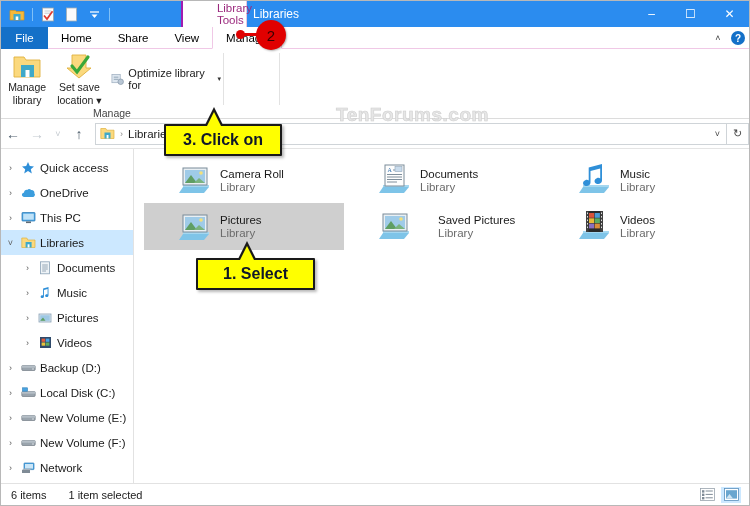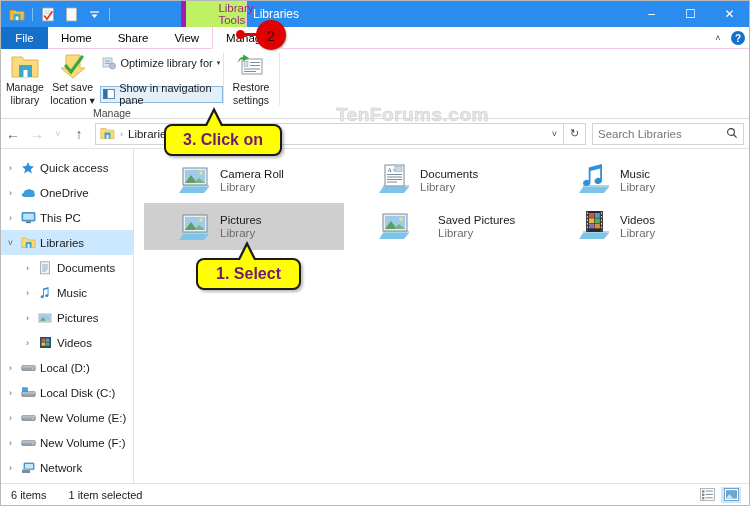--- a/index.html
+++ b/index.html
@@ -25,24 +25,24 @@
   }
   .qat { display: flex; align-items: center; padding-left: 6px; gap: 3px; }
   .qat-btn {
     width: 20px; height: 20px;
     display: flex; align-items: center; justify-content: center;
   }
   .qat-sep { width: 1px; height: 13px; background: #7fc0f7; margin: 0 2px; }
 
   .ctx-tab-title {
     position: absolute; left: 180px; top: 0; width: 66px; height: 26px;
-    background: #bef264;
+    background: #ffffff;
     display: flex; align-items: center; justify-content: center;
     font-size: 11.5px; color: #9b2a7e;
-    border-left: 5px solid #a21caf; border-right: 1px solid #e8c6e0; padding-left: 40px;
+    border-left: 2px solid #a21caf; border-right: 1px solid #e8c6e0; padding-left: 40px;
   }
   .win-title {
     position: absolute; left: 252px; top: 0; height: 26px;
     display: flex; align-items: center;
     font-size: 12px; color: #ffffff;
   }
   .win-buttons {
     position: absolute; right: 0; top: 0; height: 26px; display: flex;
   }
   .win-btn {
@@ -213,23 +213,23 @@
   }
   .view-btn {
     width: 20px; height: 16px; display: flex;
     align-items: center; justify-content: center;
   }
   .view-btn.active { background: #cce8ff; }
 
   
   .callout {
     position: absolute; background: #ffff00; border: 2px solid #1a1a1a;
-    border-radius: 8px; display: flex; align-items: center;
+    border-radius: 1px; display: flex; align-items: center;
     justify-content: center; font-size: 16px; font-weight: bold;
-    color: #701a75; z-index: 40;
+    color: #0f172a; z-index: 40;
     box-shadow: 2px 2px 3px rgba(0,0,0,0.28);
   }
   .callout-tail {
     position: absolute; width: 0; height: 0; z-index: 39;
   }
   .badge {
     position: absolute; width: 30px; height: 30px; border-radius: 50%;
     background: #e00000; color: #3a0000; font-size: 15px;
     display: flex; align-items: center; justify-content: center;
     z-index: 40; box-shadow: 1px 1px 2px rgba(0,0,0,0.3);
@@ -341,52 +341,27 @@
               <rect x="1" y="2" width="9" height="9" fill="#dde6ef" stroke="#9fb0c0" stroke-width="0.8"></rect>
               <rect x="3" y="4.5" width="5" height="1" fill="#8fa2b4"></rect>
               <rect x="3" y="6.8" width="5" height="1" fill="#8fa2b4"></rect>
               <circle cx="10.5" cy="10" r="3" fill="#b8c6d4" stroke="#7f91a3" stroke-width="0.7"></circle>
             </svg>
             <span>Optimize library for</span>
             <span class="caret">▾</span>
           </div>
 
 
-          <div class="small-btn framed">
-            <svg width="14" height="12" viewBox="0 0 14 12">
-              <rect x="0.5" y="0.5" width="13" height="11" fill="#ffffff" stroke="#4a6f93" stroke-width="1"></rect>
-              <rect x="0.5" y="0.5" width="5" height="11" fill="#2a6fae"></rect>
-            </svg>
-            <span>Show in navigation pane</span>
-          </div>
         </div>
       </div>
       <div class="rgroup-label">Manage</div>
     </div>
 
     <div class="rgroup-divider" style="left:222px;"></div>
 
-    <div class="rgroup" style="left:223px; width:54px;">
-      <div class="rgroup-items">
-        <div class="big-btn" style="width:54px;">
-          <svg width="30" height="27" viewBox="0 0 30 27">
-            <rect x="6" y="6" width="20" height="15" fill="#ffffff" stroke="#8d99a5" stroke-width="1"></rect>
-            <rect x="8" y="8.5" width="4" height="5" fill="#cfe0ef" stroke="#8fa5ba" stroke-width="0.6"></rect>
-            <line x1="14" y1="9.5" x2="24" y2="9.5" stroke="#7e8c99" stroke-width="1"></line>
-            <line x1="14" y1="12.5" x2="24" y2="12.5" stroke="#7e8c99" stroke-width="1"></line>
-            <line x1="8" y1="16" x2="24" y2="16" stroke="#7e8c99" stroke-width="1"></line>
-            <line x1="8" y1="18.5" x2="20" y2="18.5" stroke="#7e8c99" stroke-width="1"></line>
-            <path d="M13 5 L7 1.5 L7 4 C3 4.5 2 7.5 2.5 10 C3.5 6.5 5 6 7 6 L7 8.5 Z" fill="#3aa83a"></path>
-          </svg>
-          <div class="lbl">Restore</div>
-          <div class="lbl">settings</div>
-        </div>
-      </div>
-      <div class="rgroup-label"></div>
-    </div>
 
     <div class="rgroup-divider" style="left:278px;"></div>
   </div>
 
   <div class="addrbar">
     <div class="nav-btn">←</div>
     <div class="nav-btn dim">→</div>
     <div class="nav-btn small dim">˅</div>
     <div class="nav-btn">↑</div>
 
@@ -395,29 +370,20 @@
         <path d="M0.8 1.5 L0.8 11.5 L14 11.5 L14 3.2 L6.8 3.2 L5.8 1.5 Z" fill="#fbd97e" stroke="#e0b13e" stroke-width="0.7"></path>
         <rect x="4.5" y="5.5" width="6" height="6" fill="#3fa9c9"></rect>
         <rect x="6.6" y="8" width="1.9" height="3.5" fill="#ffffff"></rect>
       </svg>
       <span class="addr-sep">›</span>
       <span>Libraries</span>
       <span class="addr-drop">˅</span>
     </div>
     <div class="refresh-btn">↻</div>
 
-    <div class="search-field">
-      <span>Search Libraries</span>
-      <span class="search-icon-wrap">
-        <svg width="12" height="12" viewBox="0 0 12 12">
-          <circle cx="5" cy="5" r="3.4" fill="none" stroke="#3b3b3b" stroke-width="1.1"></circle>
-          <line x1="7.4" y1="7.4" x2="10.6" y2="10.6" stroke="#3b3b3b" stroke-width="1.2"></line>
-        </svg>
-      </span>
-    </div>
   </div>
 
   <div class="body-area">
 
     <div class="navpane">
 
       <div class="nav-item">
         <span class="nav-chev">›</span>
         <span class="nav-ico">
           <svg width="14" height="14" viewBox="0 0 14 14">
@@ -513,21 +479,21 @@
 
       <div class="nav-item">
         <span class="nav-chev">›</span>
         <span class="nav-ico">
           <svg width="15" height="11" viewBox="0 0 15 11">
               <rect x="0.8" y="3.5" width="13.4" height="5" rx="1" fill="#9aa4ad" stroke="#727c85" stroke-width="0.7"></rect>
               <rect x="0.8" y="3.5" width="13.4" height="2.2" fill="#b6bfc7"></rect>
               <circle cx="12" cy="7" r="0.8" fill="#dfe4e8"></circle>
             </svg>
         </span>
-        <span>Local (D:)</span>
+        <span>Backup (D:)</span>
       </div>
 
       <div class="nav-item">
         <span class="nav-chev">›</span>
         <span class="nav-ico">
           <svg width="15" height="12" viewBox="0 0 15 12">
               <rect x="0.8" y="4.5" width="13.4" height="5" rx="1" fill="#9aa4ad" stroke="#727c85" stroke-width="0.7"></rect>
               <rect x="0.8" y="4.5" width="13.4" height="2.2" fill="#b6bfc7"></rect>
               <rect x="1.5" y="0.8" width="5" height="3.4" fill="#4aa3e0" stroke="#2f7fb8" stroke-width="0.6"></rect>
             </svg>
@@ -743,19 +709,19 @@
   <div class="callout" style="left:163px; top:123px; width:118px; height:32px;">3. Click on</div>
 
   <div class="callout-tail" style="left:236px; top:240px;
               border-left:10px solid transparent;
               border-right:10px solid transparent;
               border-bottom:20px solid #1a1a1a;"></div>
   <div class="callout-tail" style="left:238px; top:245px;
               border-left:8px solid transparent;
               border-right:8px solid transparent;
               border-bottom:16px solid #ffff00; z-index:41;"></div>
-  <div class="callout" style="left:195px; top:257px; width:105px; height:32px;">1. Select</div>
+  <div class="callout" style="left:195px; top:257px; width:119px; height:32px;">1. Select</div>
 
   <div class="badge-dot" style="left:235px; top:29px;"></div>
   <div class="badge-line" style="left:240px; top:32px; width:22px;"></div>
   <div class="badge" style="left:255px; top:19px;">2</div>
 
 </div>
 
 </body></html>

